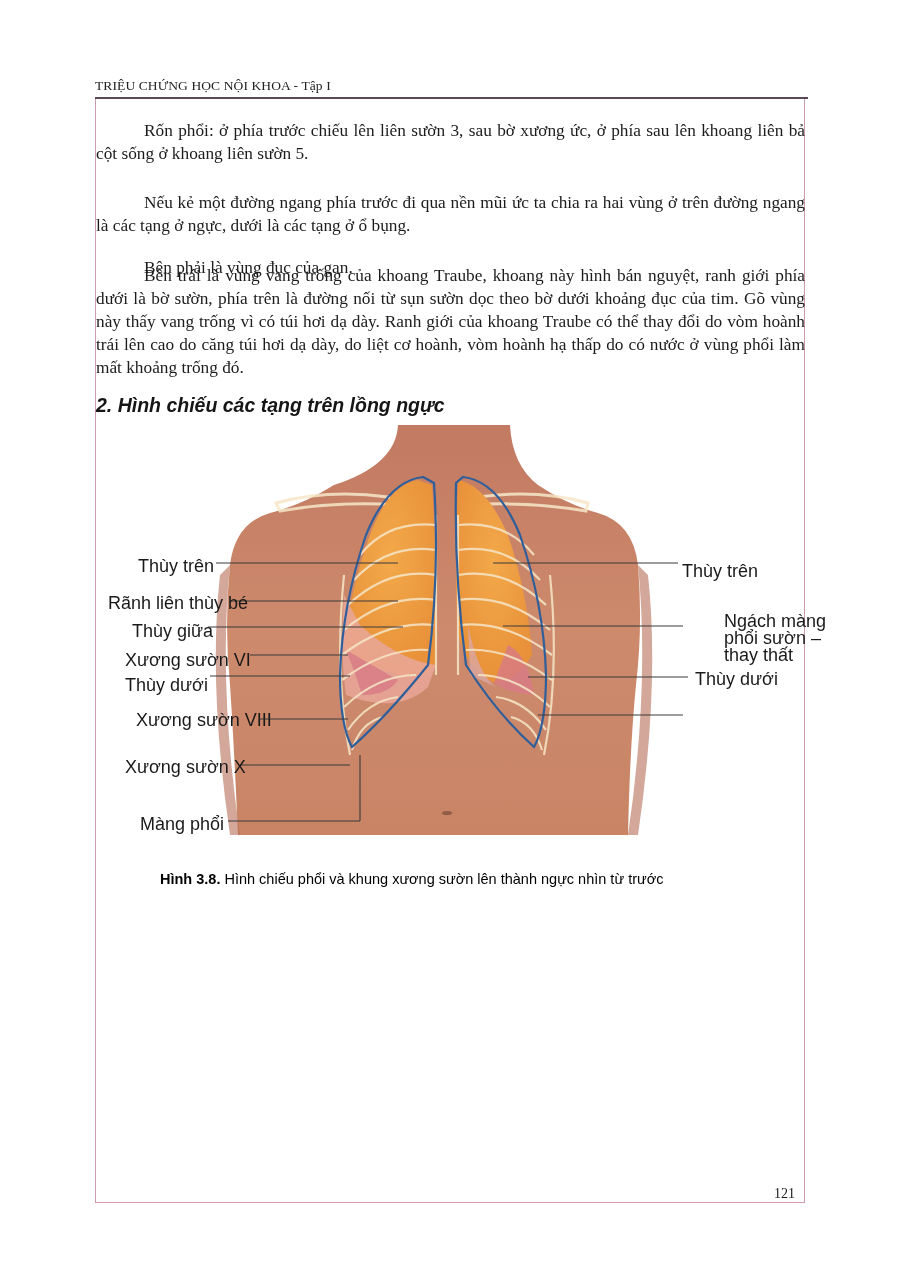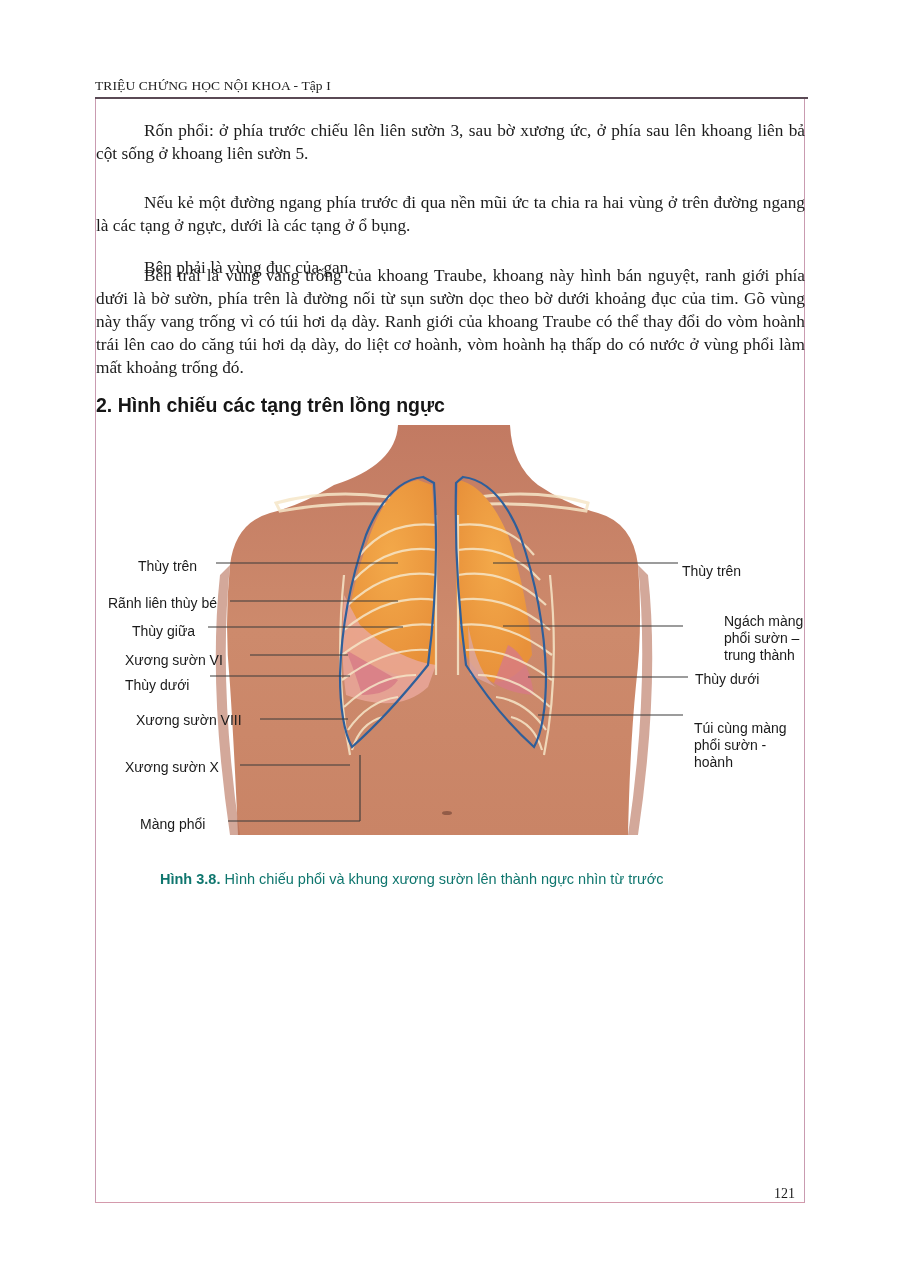--- a/index.html
+++ b/index.html
@@ -6,25 +6,25 @@
     body { width: 901px; height: 1280px; position: relative; overflow: hidden; font-family: "Liberation Serif", serif; color: #1a1a1a; }
     .header-text { position: absolute; left: 95px; top: 78px; font-family: "Liberation Serif", serif; font-size: 13.5px; letter-spacing: 0.1px; color: #222; }
     .header-rule { position: absolute; left: 95px; top: 97px; width: 713px; height: 0; border-top: 2px solid #5a4a55; }
     .frame { position: absolute; left: 95px; top: 99px; width: 710px; height: 1104px; border-left: 1px solid #c99bb0; border-right: 1px solid #c99bb0; border-bottom: 1px solid #d49aac; box-sizing: border-box; }
     .para { position: absolute; left: 96px; width: 709px; font-size: 17.3px; line-height: 23px; text-align: justify; color: #1c1c1c; }
     .para .indent { display: inline-block; width: 48px; }
     .para.p1 { top: 119px; }
     .para.p2 { top: 191px; }
     .para.p3 { top: 232px; margin-top: 24px; }
     .para.p4 { top: 264px; }
-    .section-heading { position: absolute; left: 96px; top: 394px; font-family: "Liberation Sans", sans-serif; font-weight: bold; font-size: 19.5px; color: #161616; }
+    .section-heading { position: absolute; left: 96px; top: 394px; font-family: "Liberation Sans", sans-serif; font-weight: bold; font-size: 19.5px; color: #161616; font-style: italic; }
     .figure { position: absolute; left: 98px; top: 425px; width: 705px; height: 420px; }
     .figure svg { position: absolute; left: 0; top: 0; }
-    .fig-label { position: absolute; font-family: "Liberation Sans", sans-serif; font-size: 14px; color: #1a1a1a; line-height: 17px; white-space: nowrap; }
-    .caption { position: absolute; left: 160px; top: 871px; font-family: "Liberation Sans", sans-serif; font-size: 14.5px; color: #0f766e; }
+    .fig-label { position: absolute; font-family: "Liberation Sans", sans-serif; font-size: 18px; color: #1a1a1a; line-height: 17px; white-space: nowrap; }
+    .caption { position: absolute; left: 160px; top: 871px; font-family: "Liberation Sans", sans-serif; font-size: 14.5px; color: #000000; }
     .caption b { font-weight: bold; }
     .page-number { position: absolute; left: 774px; top: 1186px; font-family: "Liberation Serif", serif; font-size: 14px; color: #1a1a1a; }
   </style>
 </head>
 <body>
 
 <div class="header-text">TRIỆU CHỨNG HỌC NỘI KHOA - Tập I</div>
 <div class="header-rule"></div>
 <div class="frame"></div>
 
@@ -121,25 +121,20 @@
   <div class="fig-label" style="left:27px; top:227px;">Xương sườn VI</div>
   <div class="fig-label" style="left:27px; top:252px;">Thùy dưới</div>
   <div class="fig-label" style="left:38px; top:287px;">Xương sườn VIII</div>
   <div class="fig-label" style="left:27px; top:334px;">Xương sườn X</div>
   <div class="fig-label" style="left:42px; top:391px;">Màng phổi</div>
 
   <div class="fig-label" style="left:584px; top:138px;">Thùy trên</div>
   <div class="fig-label" style="left:618px; top:188px;margin-left:8px;">
     <div>Ngách màng</div>
     <div>phổi sườn –</div>
-    <div>trung thành</div>
+    <div>thay thất</div>
   </div>
   <div class="fig-label" style="left:597px; top:246px;">Thùy dưới</div>
-  <div class="fig-label" style="left:596px; top:295px;">
-    <div>Túi cùng màng</div>
-    <div>phổi sườn -</div>
-    <div>hoành</div>
-  </div>
 </div>
 
 <div class="caption"><b>Hình 3.8.</b><span> Hình chiếu phổi và khung xương sườn lên thành ngực nhìn từ trước</span></div>
 
 <div class="page-number">121</div>
 
 </body></html>

